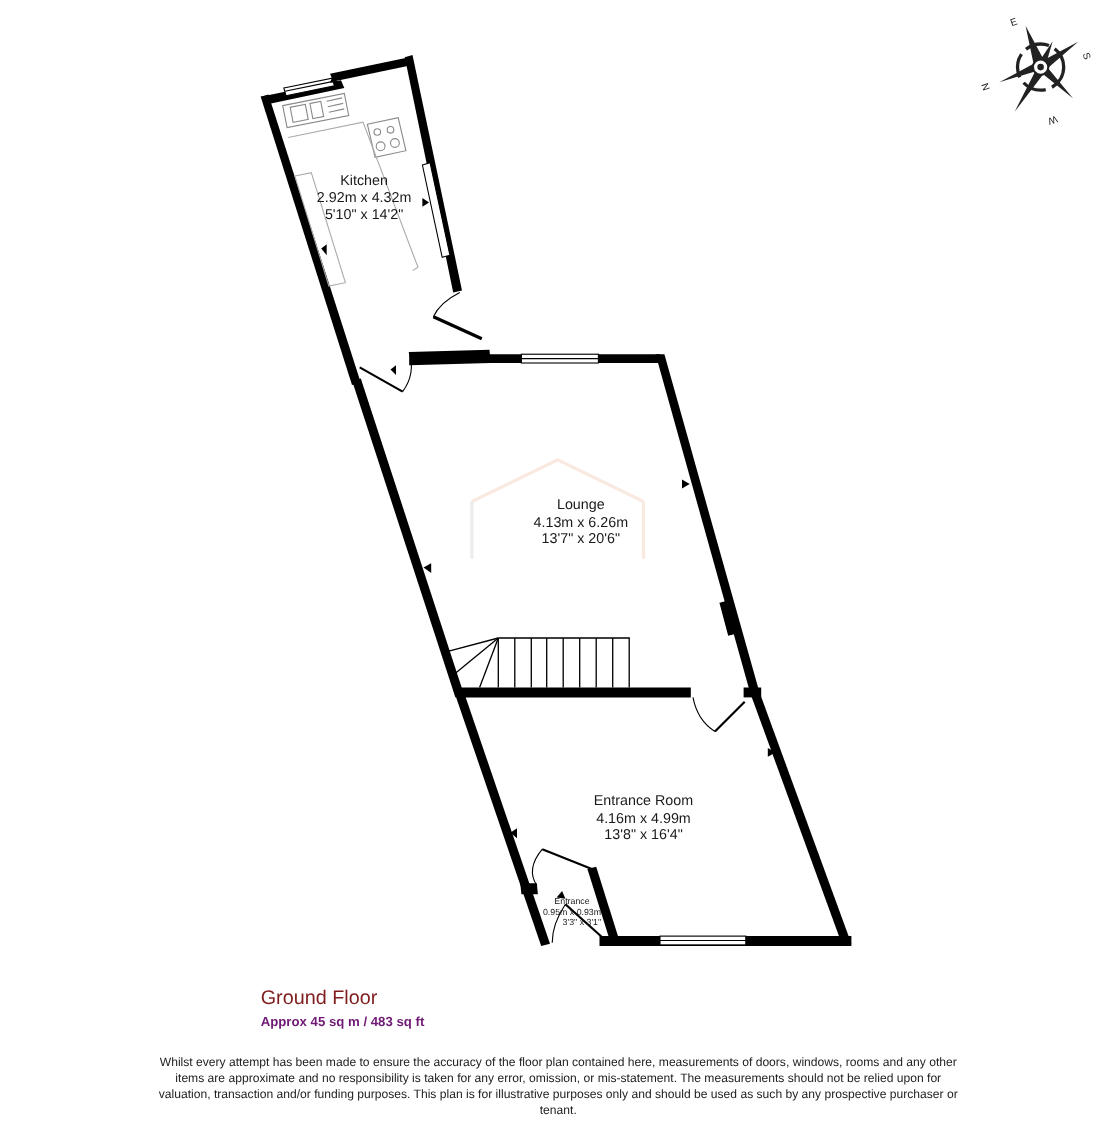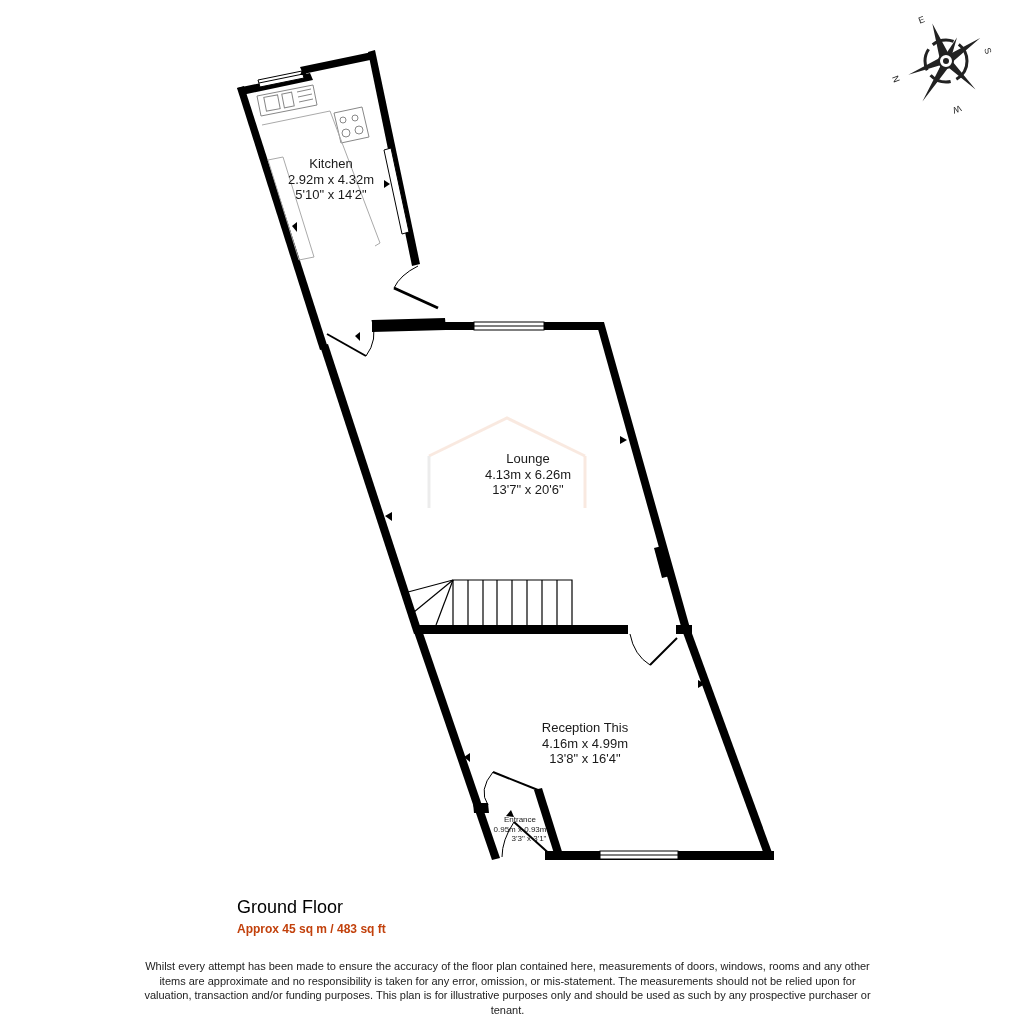--- a/index.html
+++ b/index.html
@@ -3,22 +3,22 @@
   <meta charset="utf-8">
   <style>
     html, body { margin: 0; padding: 0; background: #ffffff; }
     body { width: 1009px; height: 1024px; position: relative; overflow: hidden; font-family: "Liberation Sans", sans-serif; color: #1a1a1a; }
     #plan { position: absolute; left: 0; top: 0; width: 1009px; height: 1024px; }
     .room-label { position: absolute; text-align: center; line-height: 1.2; transform: translateX(-50%); white-space: nowrap; }
     .room-name { font-weight: normal; font-size: 13px; }
     .room-dim { font-size: 13px; }
     .small .room-name { font-size: 8px; }
     .small .room-dim { font-size: 8px; text-align: right; }
-    .floor-title { position: absolute; left: 237px; top: 897px; font-size: 18px; color: #000000; }
-    .floor-area { position: absolute; left: 237px; top: 922px; font-size: 12px; font-weight: bold; color: #c2410c; }
+    .floor-title { position: absolute; left: 237px; top: 897px; font-size: 18px; color: #7f1d1d; }
+    .floor-area { position: absolute; left: 237px; top: 922px; font-size: 12px; font-weight: bold; color: #701a75; }
     .disclaimer { position: absolute; left: 140px; top: 947px; width: 735px; font-size: 11px; line-height: 14.5px; text-align: center; color: #222; margin-top: 12px; }
     .watermark { position: absolute; left: 427px; top: 416px; width: 160px; height: 96px; opacity: 0.18; pointer-events: none; }
   </style>
 </head>
 <body>
 
 <svg id="plan" viewBox="0 0 1009 1024" xmlns="http://www.w3.org/2000/svg">
 
   <g transform="translate(946,61)">
     <circle r="21" fill="none" stroke="#222" stroke-width="3" stroke-dasharray="22 6"></circle>
@@ -157,21 +157,21 @@
   <div class="room-dim">5'10" x 14'2"</div>
 </div>
 
 <div class="room-label" style="left:504px; top:451px;margin-left:24px;">
   <div class="room-name">Lounge</div>
   <div class="room-dim">4.13m x 6.26m</div>
   <div class="room-dim">13'7" x 20'6"</div>
 </div>
 
 <div class="room-label" style="left:585px; top:720px;">
-  <div class="room-name">Reception This</div>
+  <div class="room-name">Entrance Room</div>
   <div class="room-dim">4.16m x 4.99m</div>
   <div class="room-dim">13'8" x 16'4"</div>
 </div>
 
 <div class="room-label small" style="left:520px; top:815px;">
   <div class="room-name">Entrance</div>
   <div class="room-dim">0.95m x 0.93m</div>
   <div class="room-dim">3'3" x 3'1"</div>
 </div>
 

